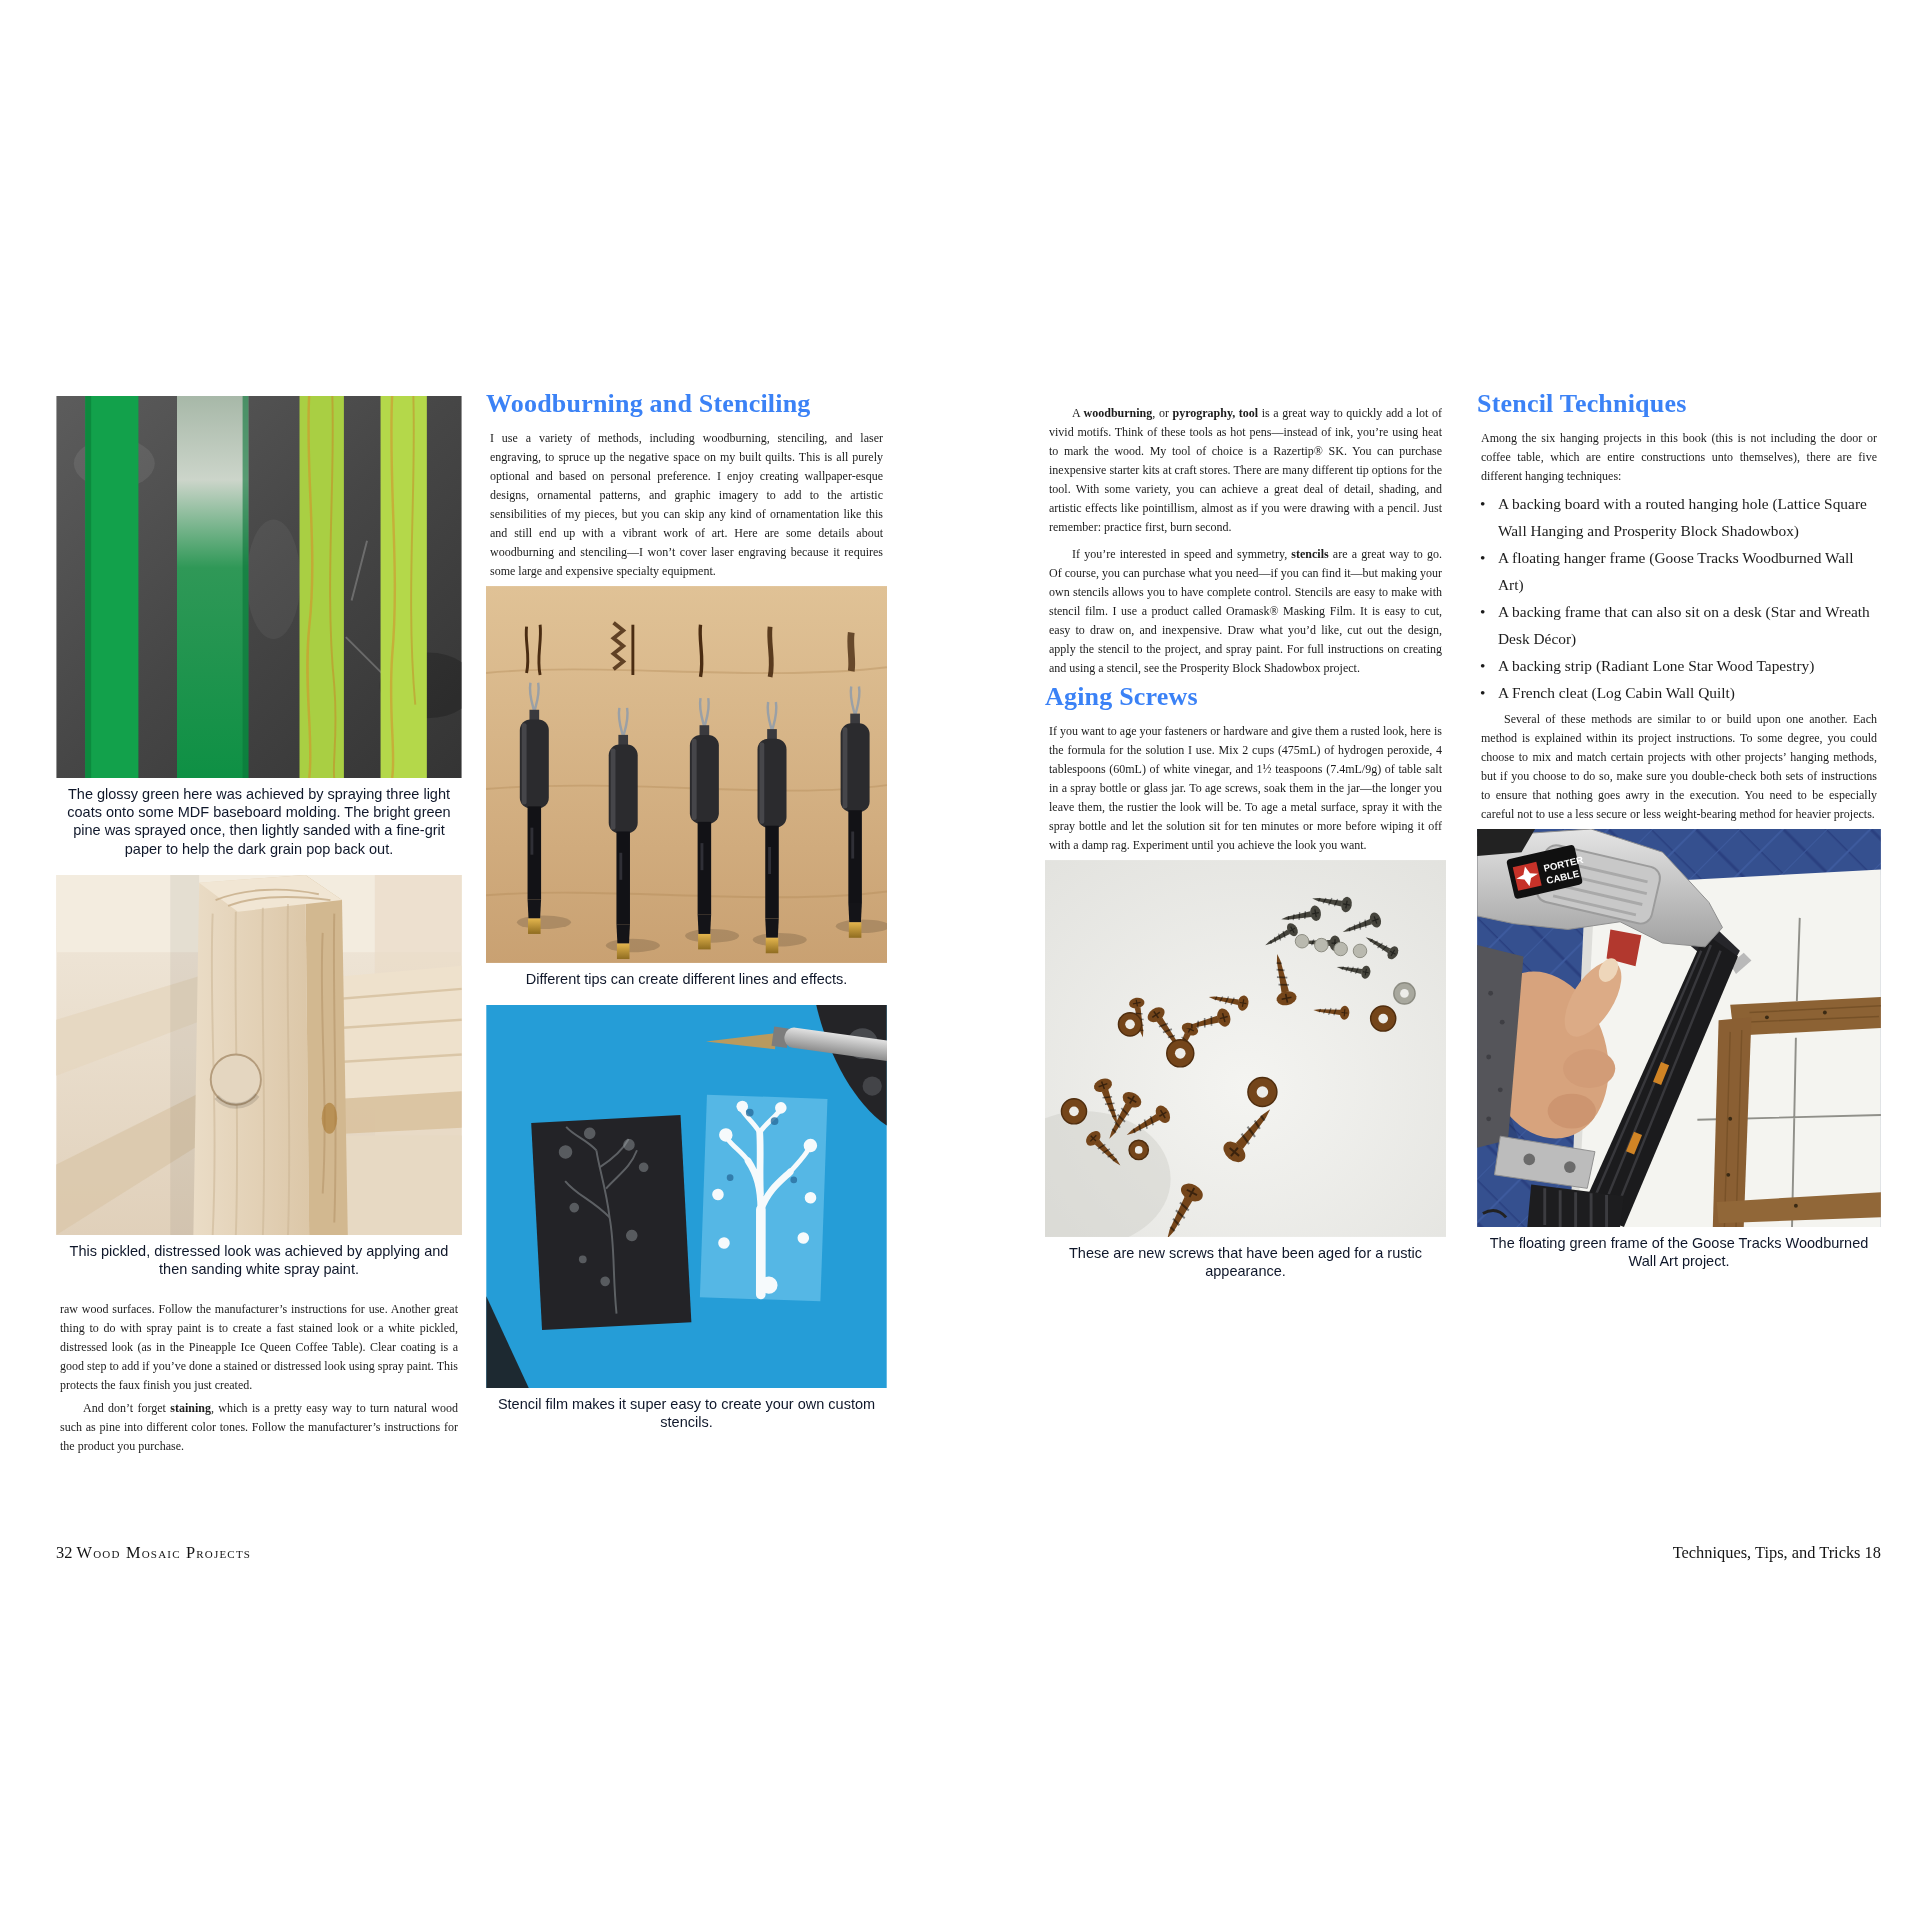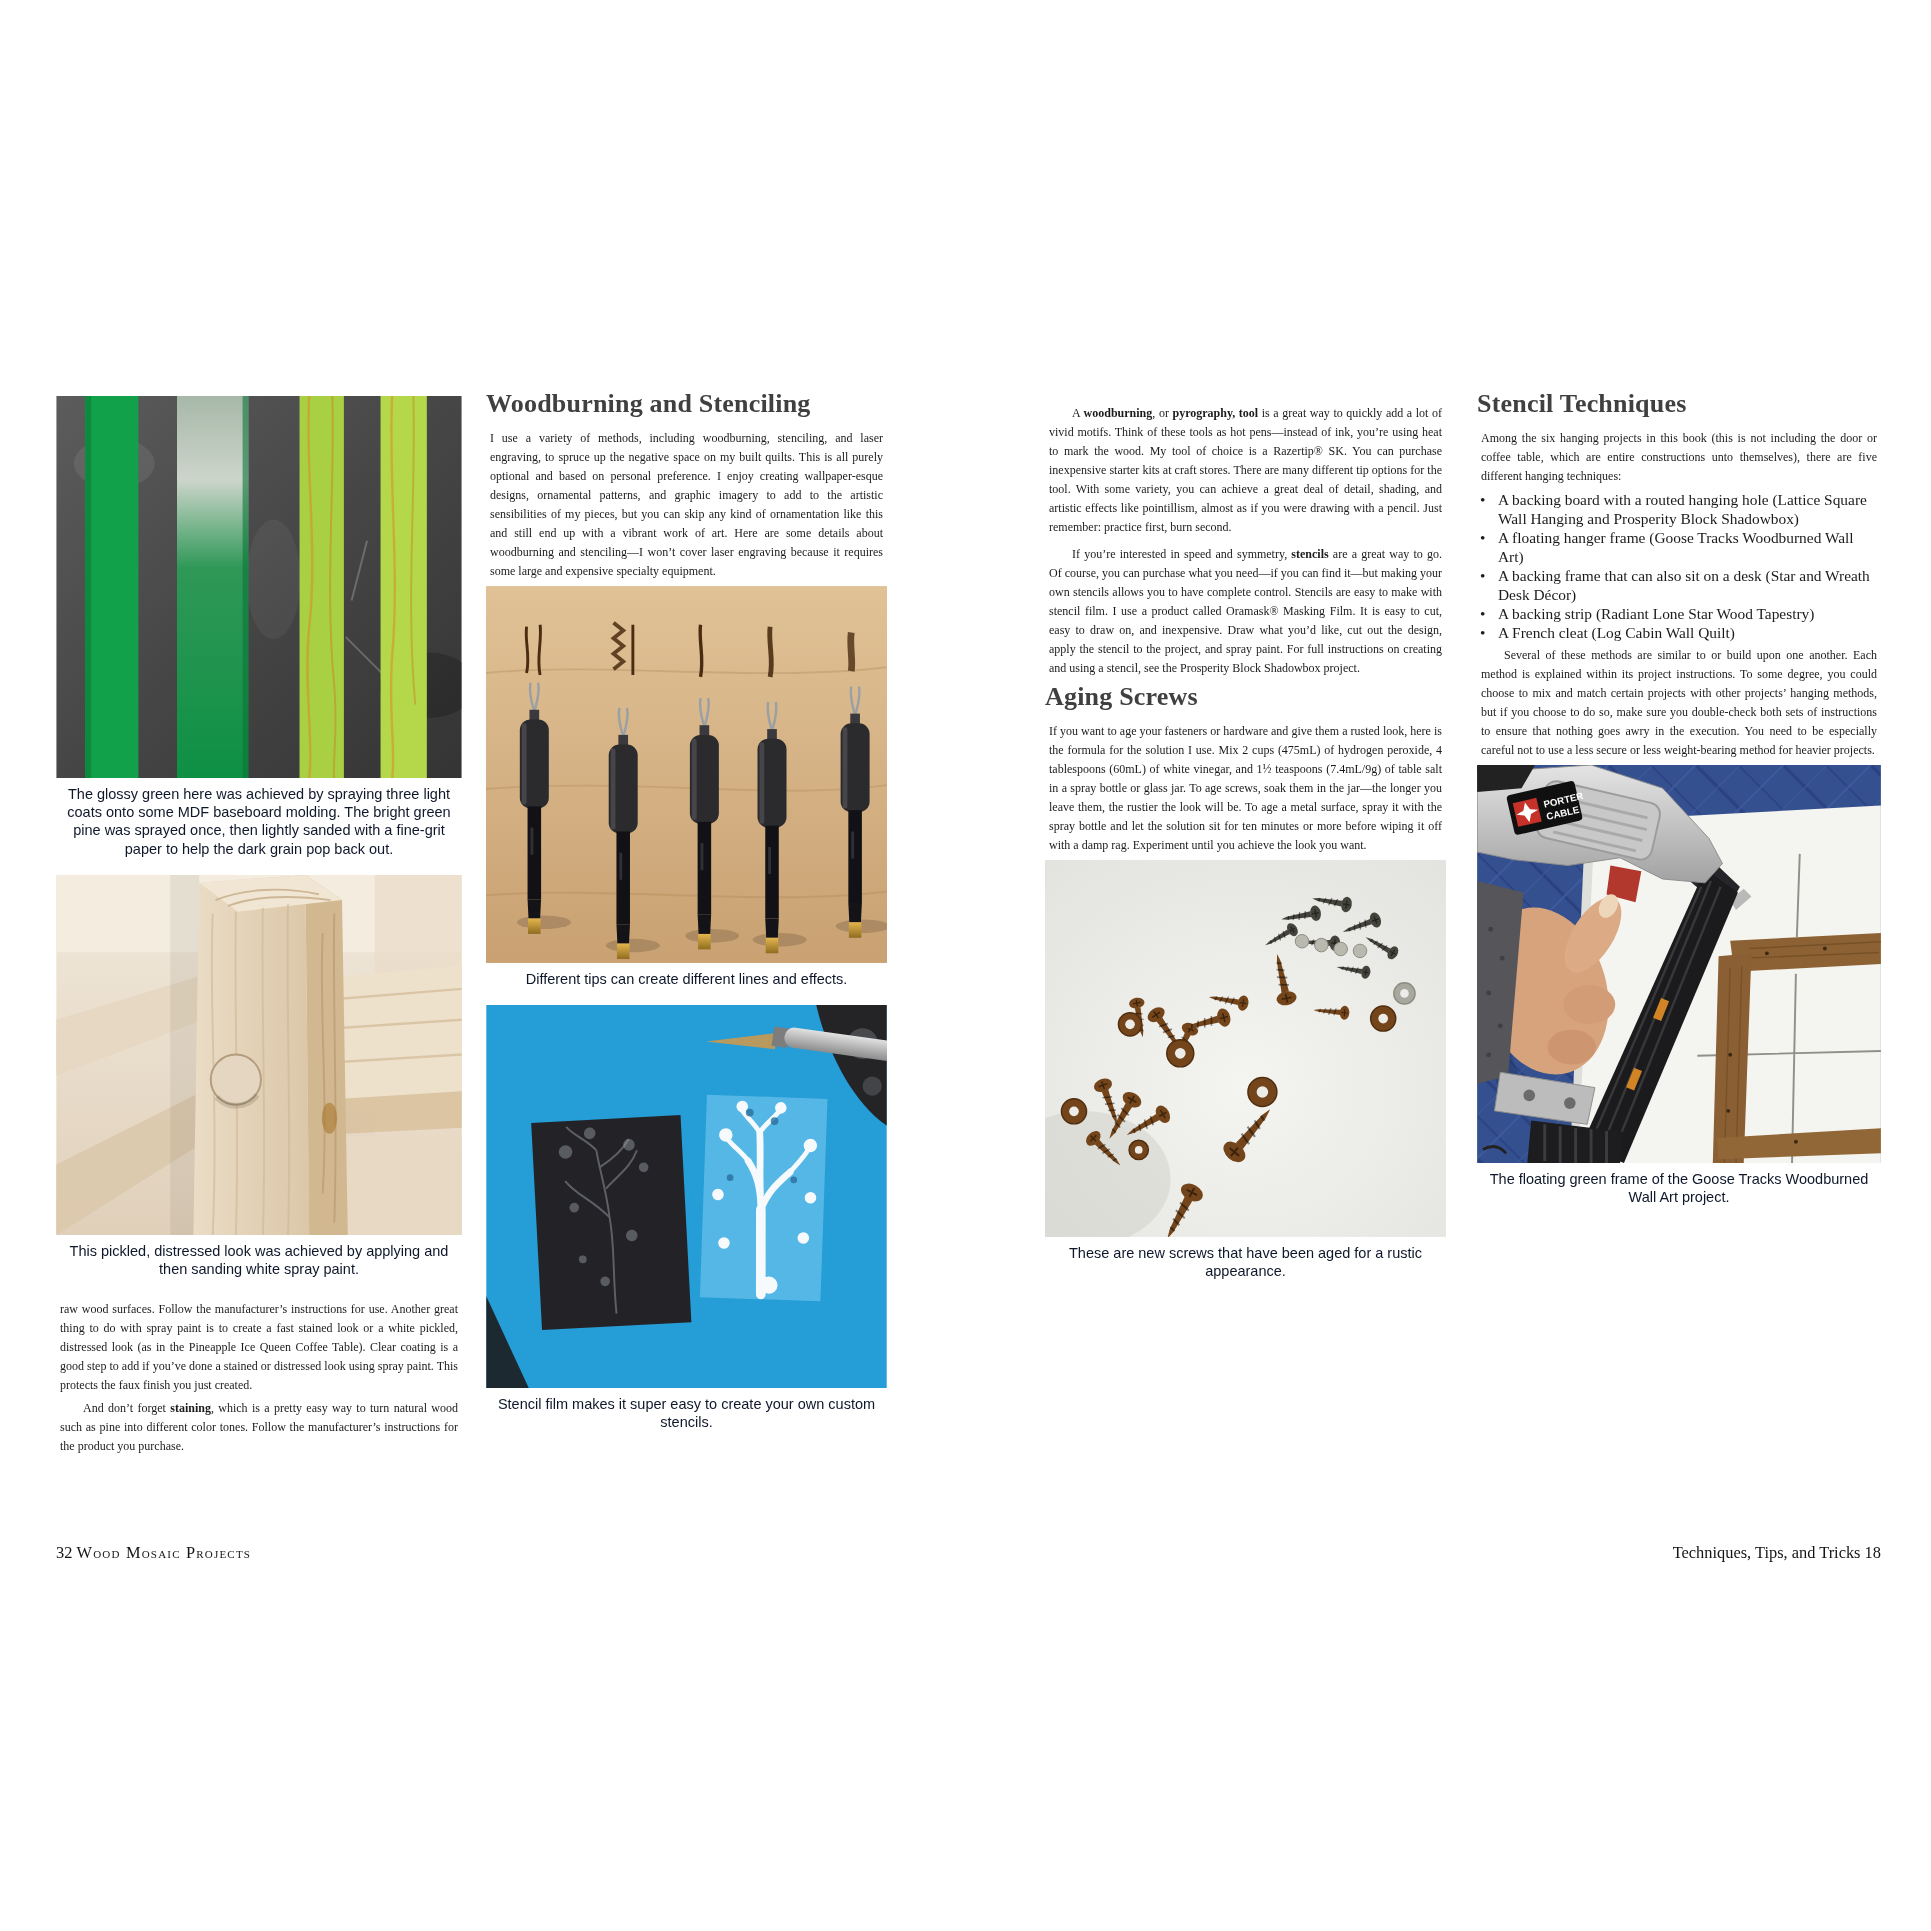--- a/index.html
+++ b/index.html
@@ -3,31 +3,31 @@
 <meta charset="utf-8">
 <style>
   html,body{margin:0;padding:0;background:#ffffff;}
   .page{position:relative;width:1931px;height:1931px;background:#ffffff;overflow:hidden;
         font-family:"Liberation Serif", serif;color:#1b1b1b;}
   .col{position:absolute;display:flex;flex-direction:column;}
   .col1{left:56px;top:396px;width:406px;}
   .col2{left:486px;top:390px;width:401px;}
   .col3{left:1045px;top:400px;width:401px;}
   .col4{left:1477px;top:390px;width:404px;}
-  h2{font-family:"Liberation Serif", serif;font-size:26px;font-weight:bold;color:#404040;
+  h2{font-family:"Liberation Serif", serif;font-size:26px;font-weight:bold;color:#3b82f6;
      margin:0 0 6.8px 0;line-height:1.08;letter-spacing:0.2px;}
   p{margin:4px;font-size:12px;line-height:19px;text-align:justify;font-family:Liberation Serif, serif;}
   .indent{text-indent:23px;}
   figure{margin:0;line-height:0;}
   .cap{font-family:"Liberation Sans", sans-serif;font-size:14.5px;line-height:18.3px;
        text-align:center;color:#0f172a;margin:6.8px 3.9px 0 3.9px;}
   .gap-lg{margin-top:17.4px;}
   .gap-md{margin-top:1px;}
   .bullets{margin:0;padding:0;list-style:none;}
-  .bullets li{position:relative;padding-left:21px;font-size:15.4px;line-height:19px;text-align:left;}
+  .bullets li{position:relative;padding-left:21px;font-size:15.4px;line-height:27px;text-align:left;}
   .bullets li::before{content:"\2022";position:absolute;left:2.9px;top:0;}
   .footer{position:absolute;font-size:16.4px;color:#141414;}
   .footer-left{left:56px;top:1543px;}
   .footer-right{left:1398px;top:1543px;width:483px;text-align:right;}
   .pagenum{font-weight:normal;}
   .smallcaps{font-variant:small-caps;letter-spacing:1.2px;}
   svg{display:block;}
   b{font-weight:bold;}
 </style>
 </head>

